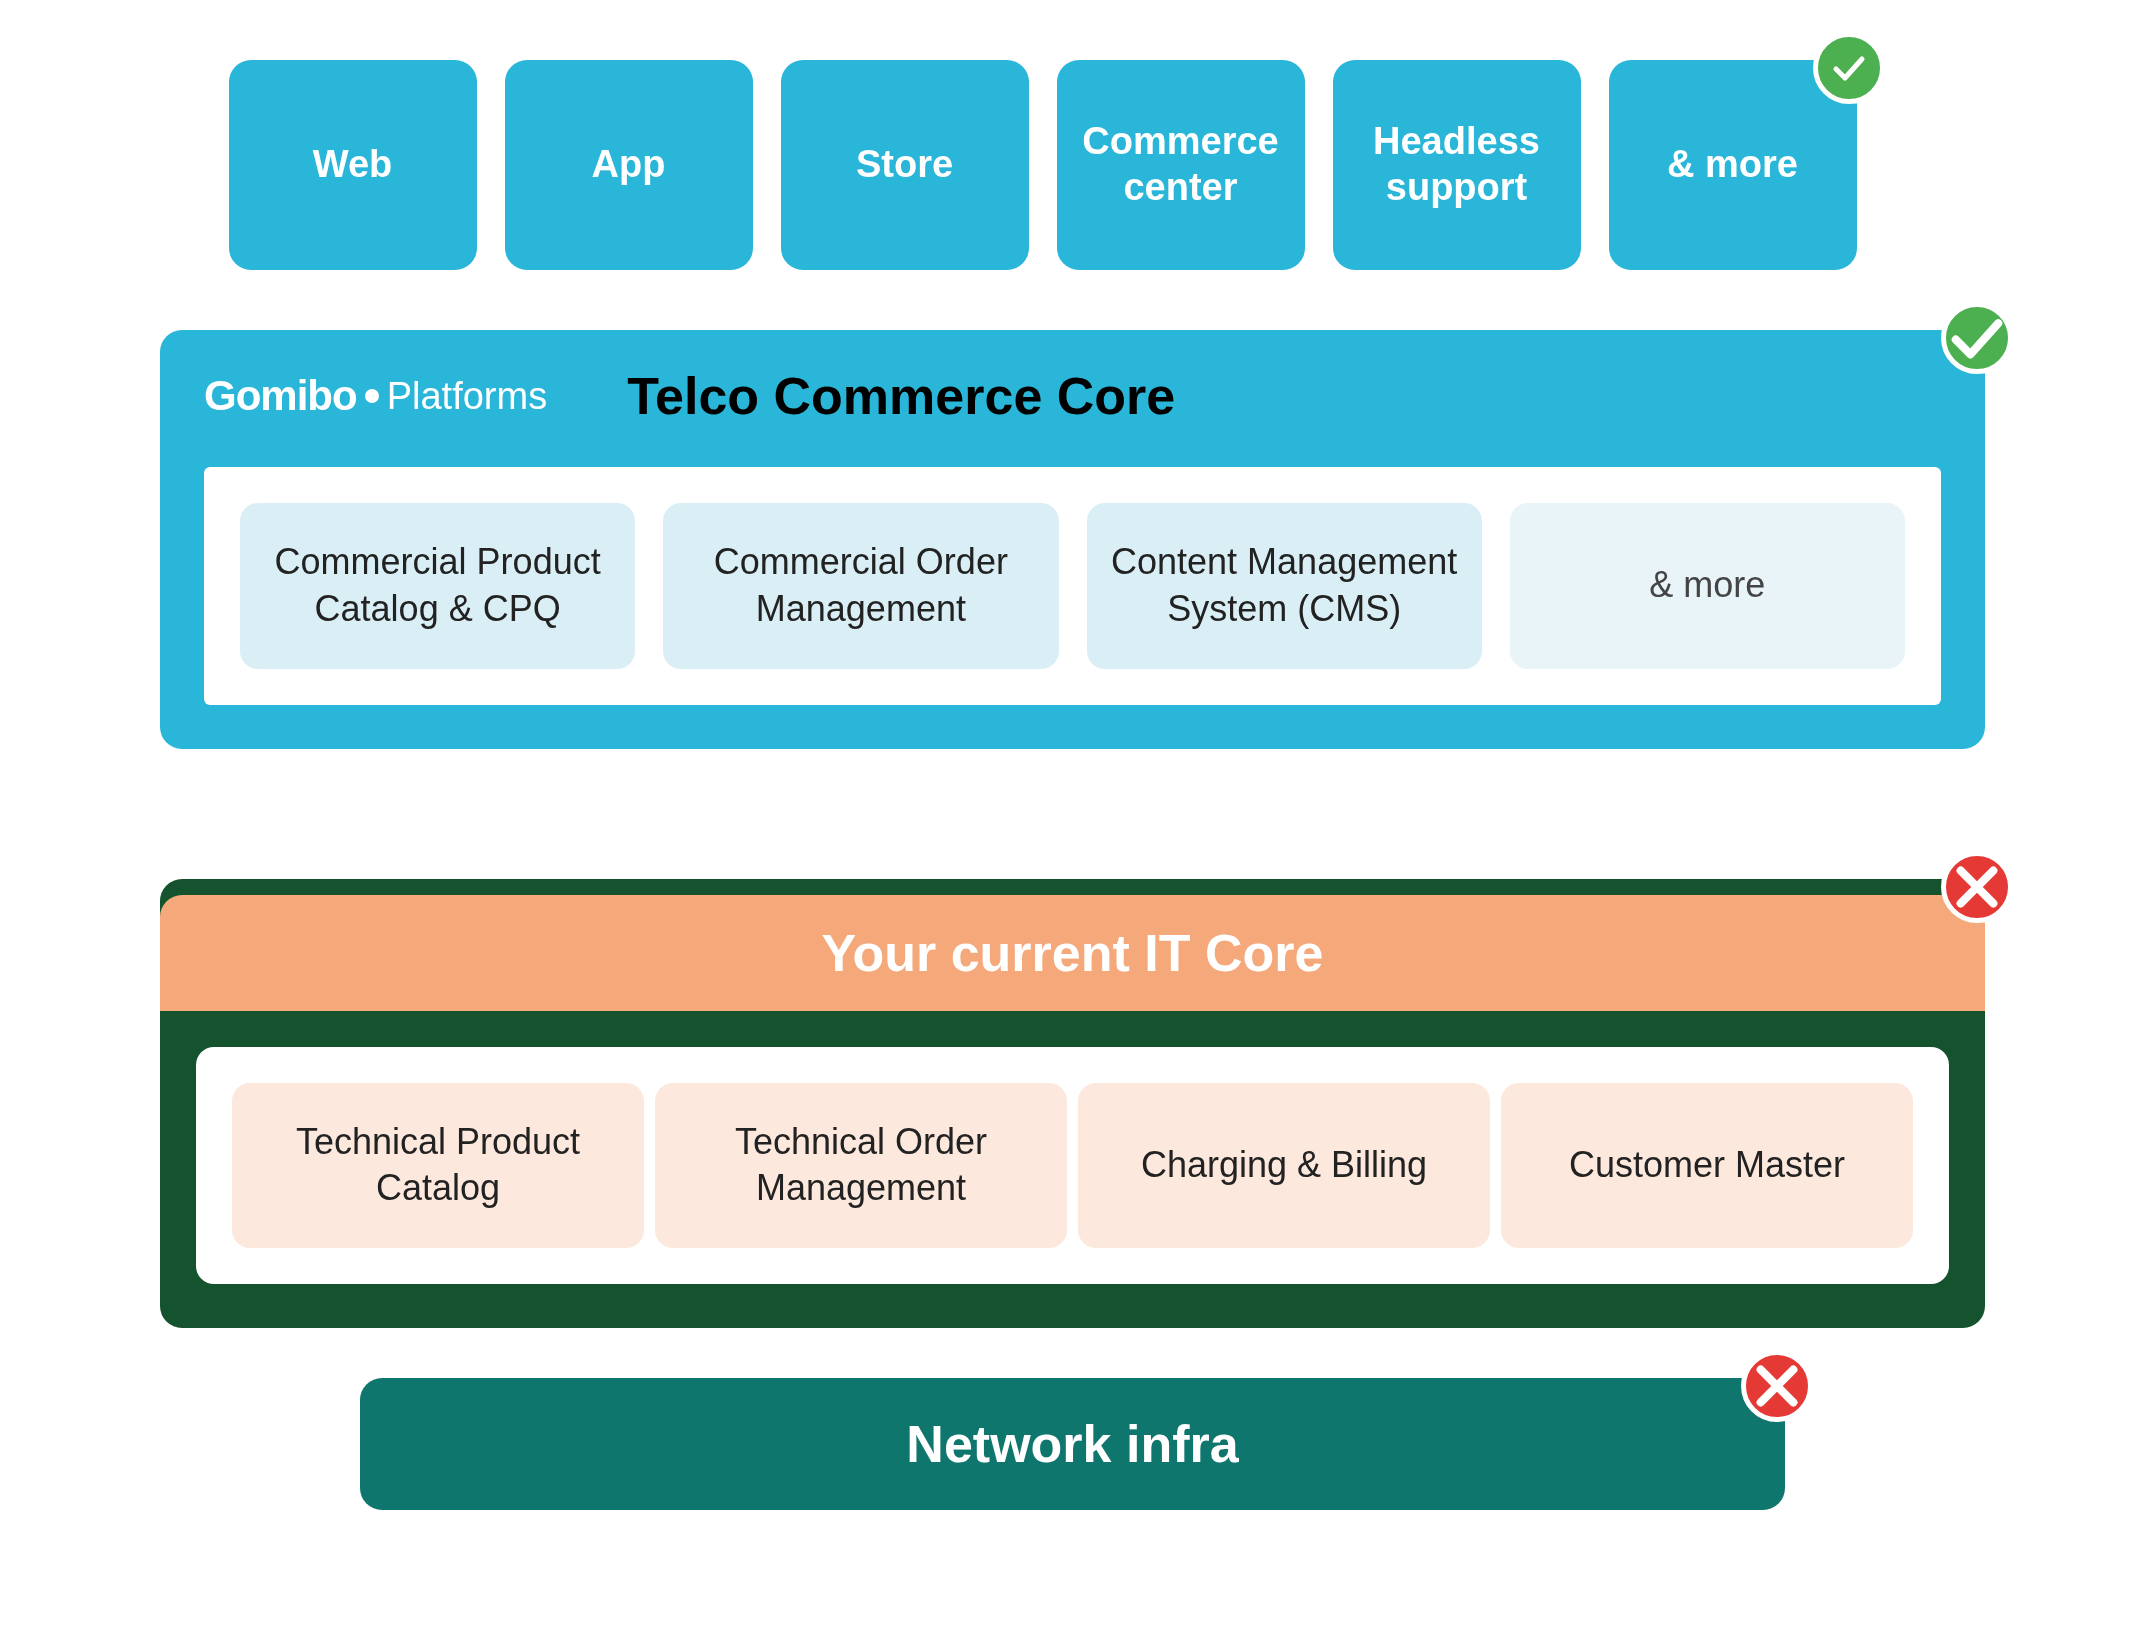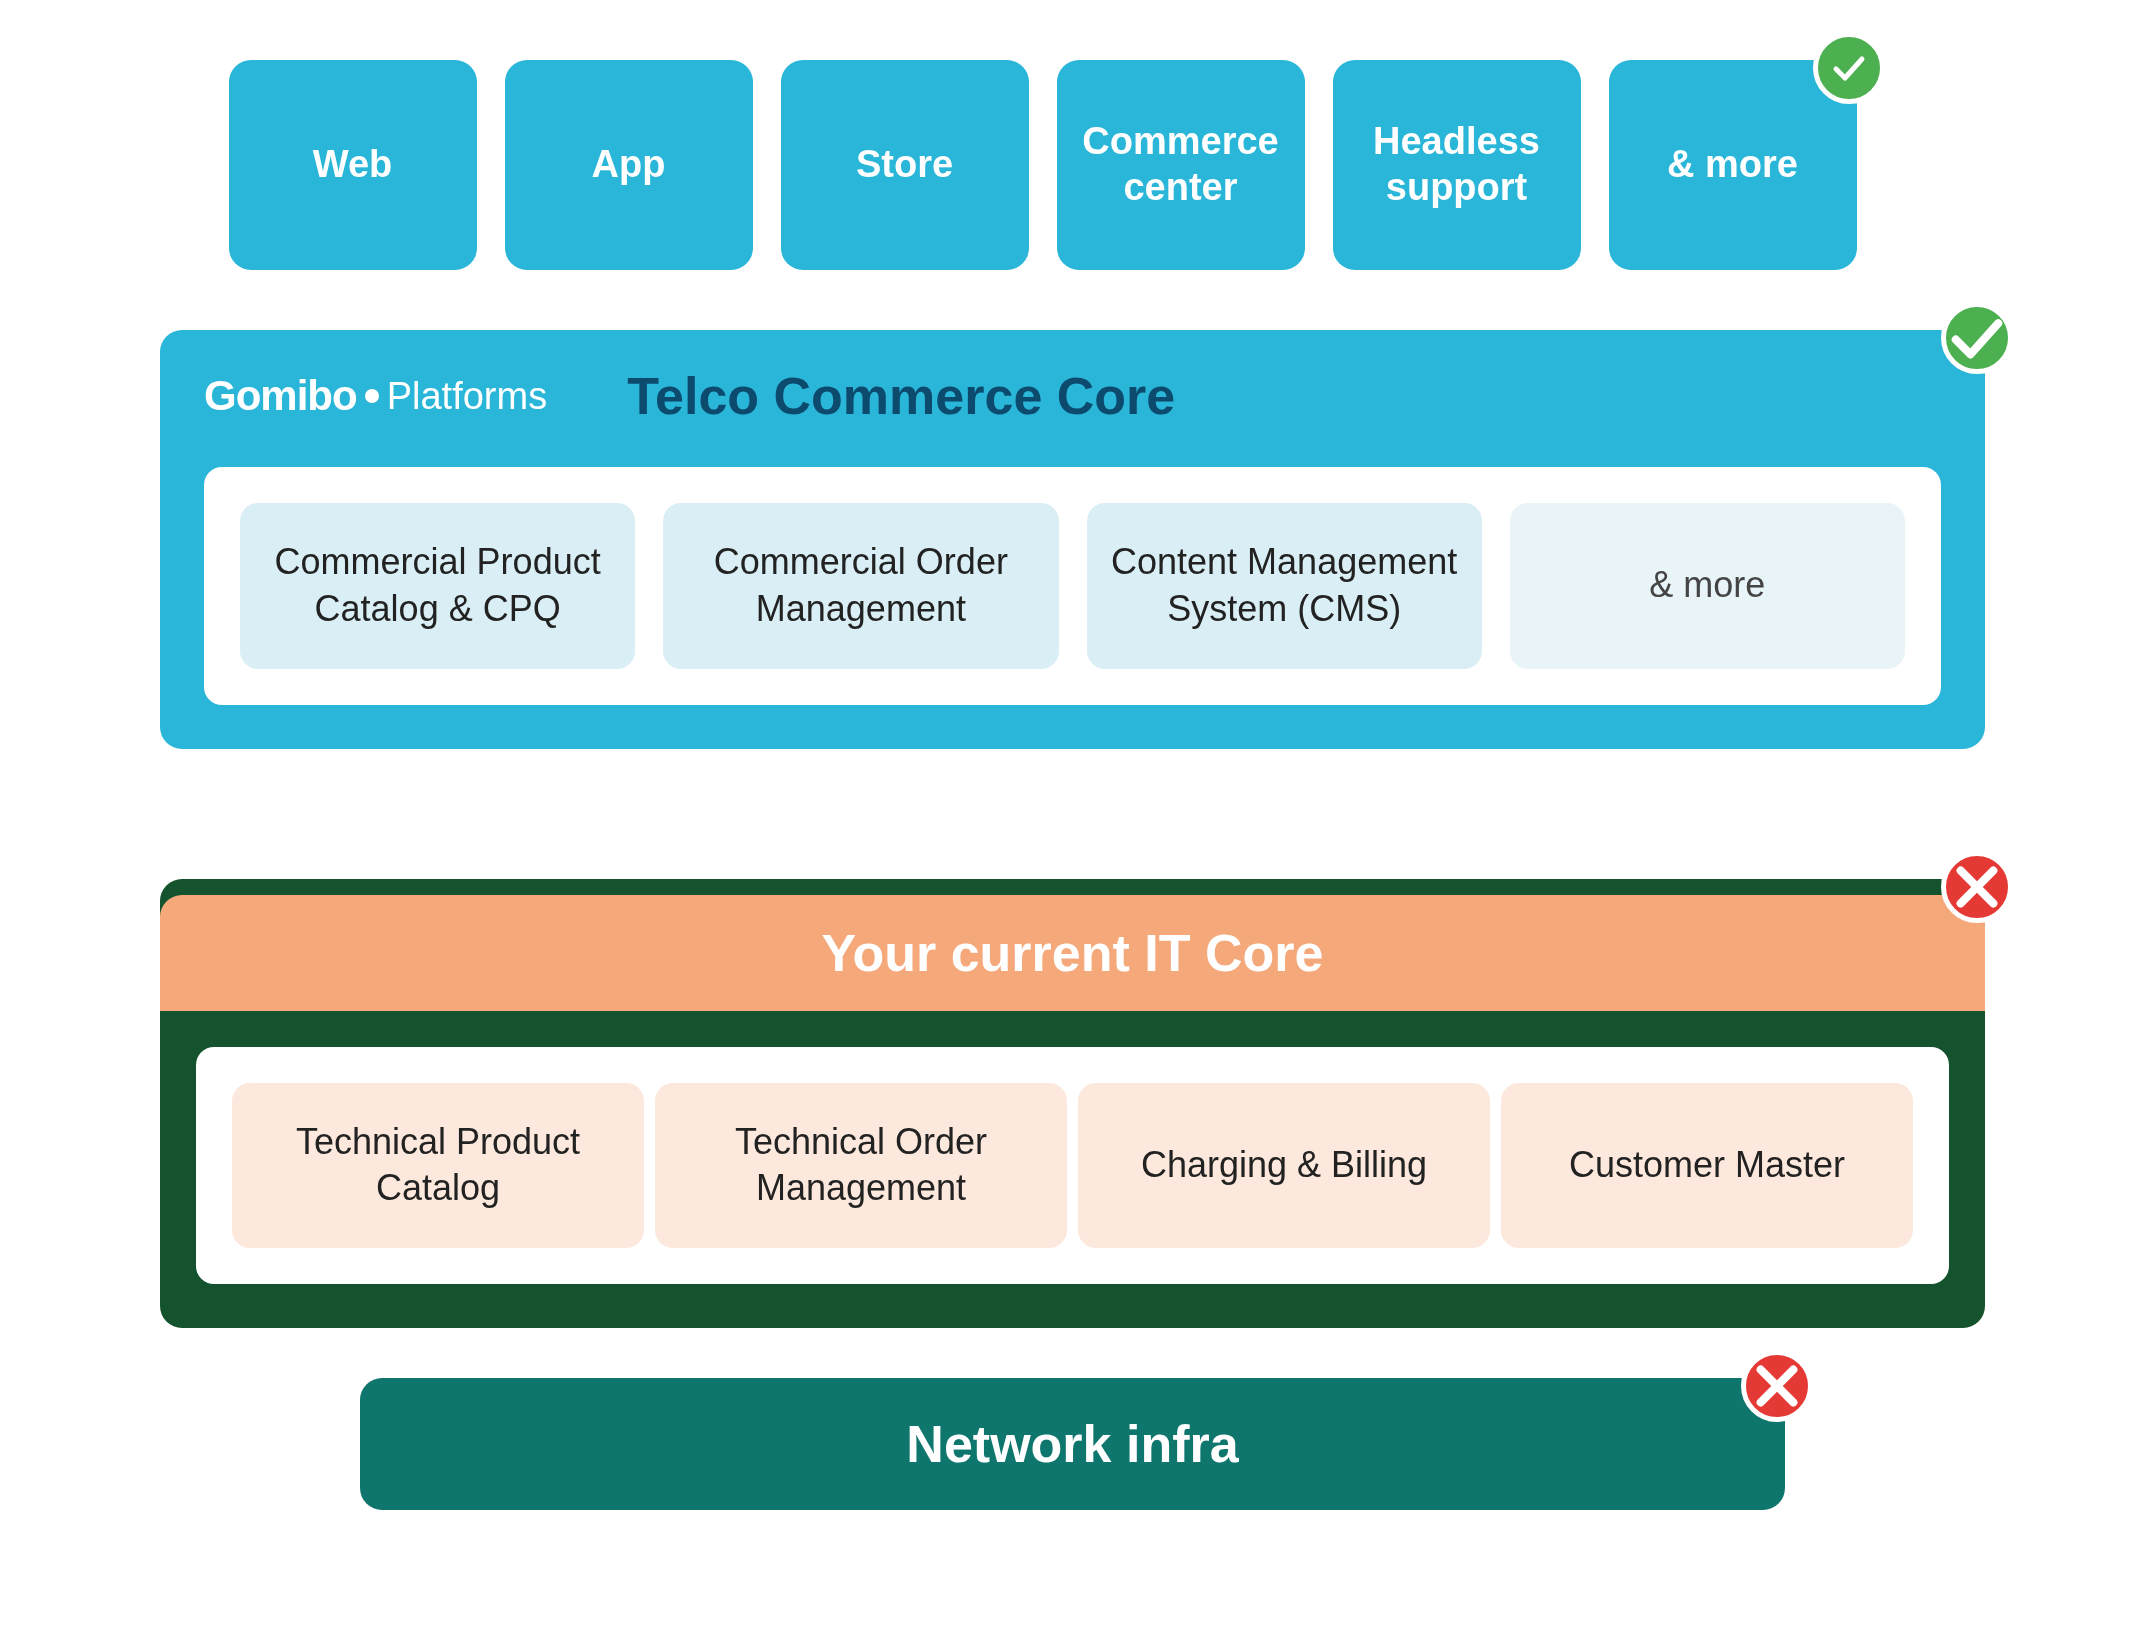--- a/index.html
+++ b/index.html
@@ -108,29 +108,29 @@
 
     .platforms-text {
       font-size: 38px;
       font-weight: 400;
       color: #fff;
     }
 
     .telco-commerce-title {
       font-size: 52px;
       font-weight: 700;
-      color: #0c4a6e;
+      color: #000000;
       margin-left: 80px;
     }
 
     .gomibo-tiles {
       display: flex;
       gap: 28px;
       background: #fff;
-      border-radius: 18px;
+      border-radius: 6px;
       padding: 36px 36px;
       margin-top: 41px;
     }
 
     .gomibo-tile {
       background: #d9eef5;
       border-radius: 18px;
       flex: 1;
       display: flex;
       align-items: center;

